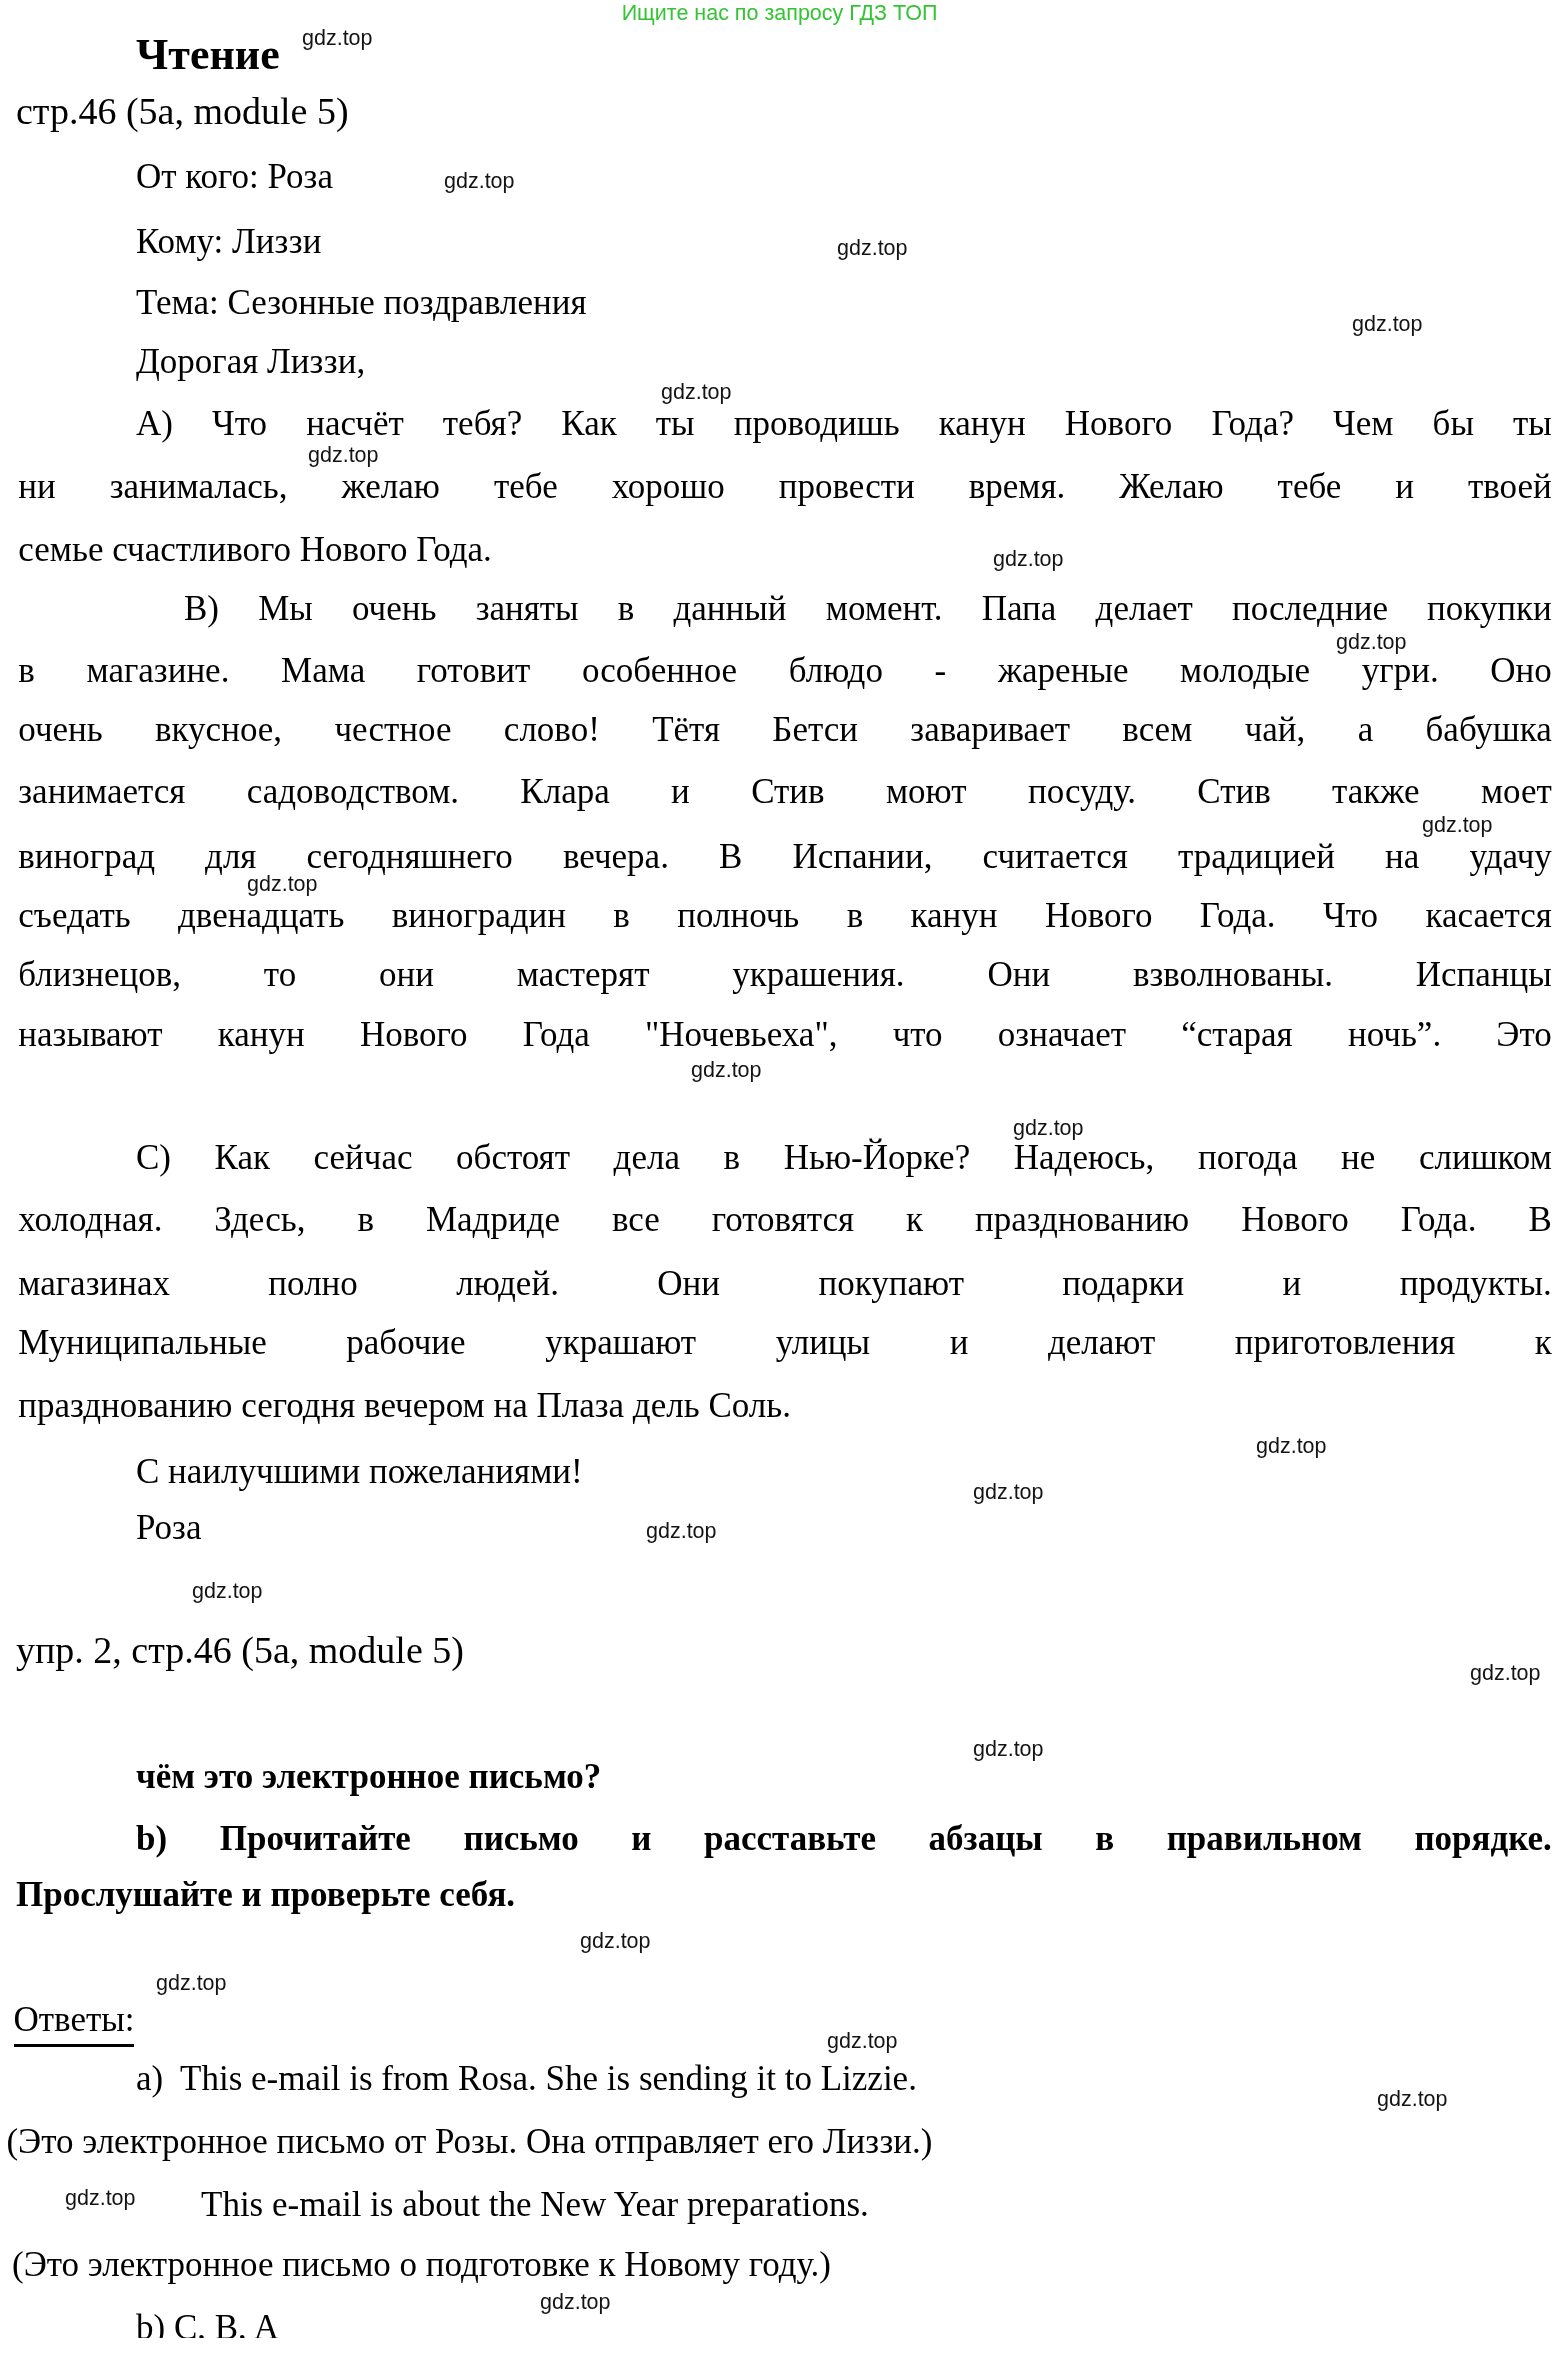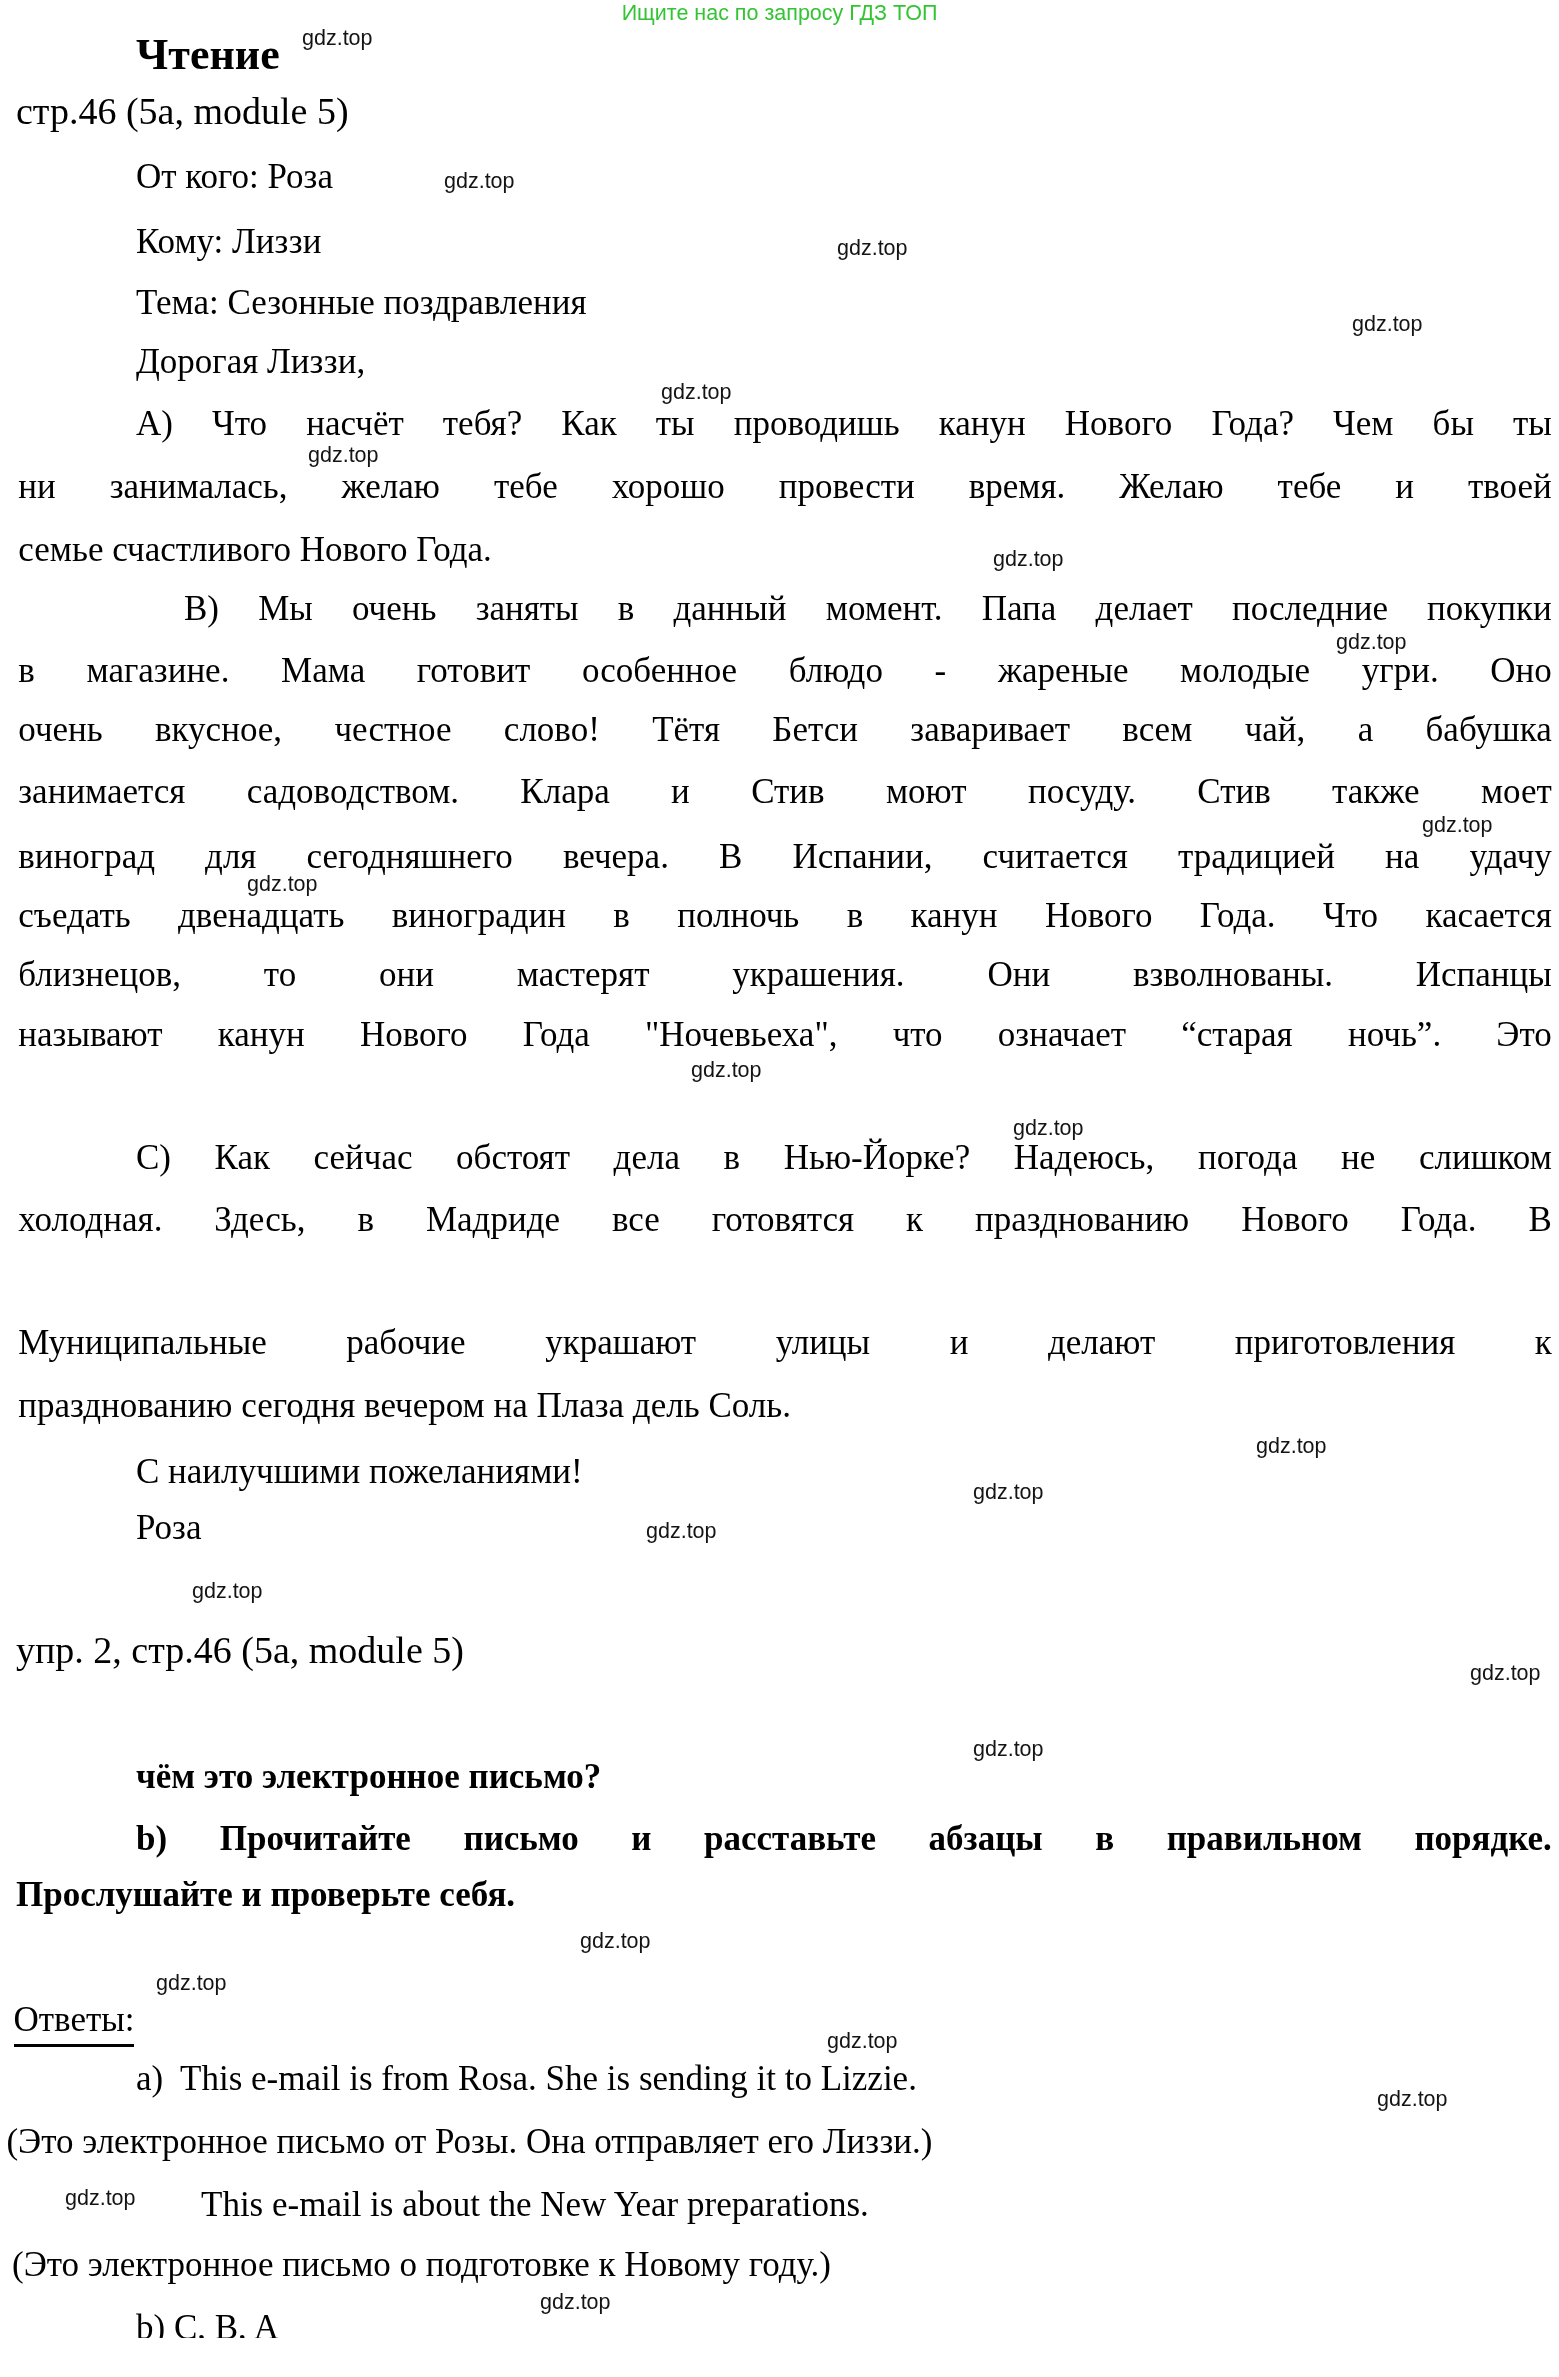--- a/index.html
+++ b/index.html
@@ -39,20 +39,21 @@
   <div class="line just" style="left:18.3px;top:650px;">в магазине. Мама готовит особенное блюдо - жареные молодые угри. Оно</div>
   <div class="line just" style="left:18.3px;top:709px;">очень вкусное, честное слово! Тётя Бетси заваривает всем чай, а бабушка</div>
   <div class="line just" style="left:18.3px;top:771px;">занимается садоводством. Клара и Стив моют посуду. Стив также моет</div>
   <div class="line just" style="left:18.3px;top:836px;">виноград для сегодняшнего вечера. В Испании, считается традицией на удачу</div>
   <div class="line just" style="left:18.3px;top:895px;">съедать двенадцать виноградин в полночь в канун Нового Года. Что касается</div>
   <div class="line just" style="left:18.3px;top:954px;">близнецов, то они мастерят украшения. Они взволнованы. Испанцы</div>
   <div class="line just" style="left:18.3px;top:1014px;">называют канун Нового Года "Ночевьеха", что означает “старая ночь”. Это</div>
 
   <div class="line just" style="left:136px;top:1137px;">С) Как сейчас обстоят дела в Нью-Йорке? Надеюсь, погода не слишком</div>
   <div class="line just" style="left:18.3px;top:1199px;">холодная. Здесь, в Мадриде все готовятся к празднованию Нового Года. В</div>
+  <div class="line just" style="left:18.3px;top:1263px;">магазинах полно людей. Они покупают подарки и продукты.</div>
   <div class="line just" style="left:18.3px;top:1322px;">Муниципальные рабочие украшают улицы и делают приготовления к</div>
   <div class="line" style="left:18.3px;top:1385px;">празднованию сегодня вечером на Плаза дель Соль.</div>
 
   <div class="line" style="left:136px;top:1451px;">С наилучшими пожеланиями!</div>
   <div class="line" style="left:136px;top:1507px;">Роза</div>
 
   <div class="line sz48" style="left:16px;top:1628px;">упр. 2, стр.46 (5a, module 5)</div>
   <div class="line b" style="left:136px;top:1756px;">чём это электронное письмо?</div>
   <div class="line just b" style="left:136px;top:1818px;">b) Прочитайте письмо и расставьте абзацы в правильном порядке.</div>
   <div class="line b" style="left:16px;top:1874px;">Прослушайте и проверьте себя.</div>

